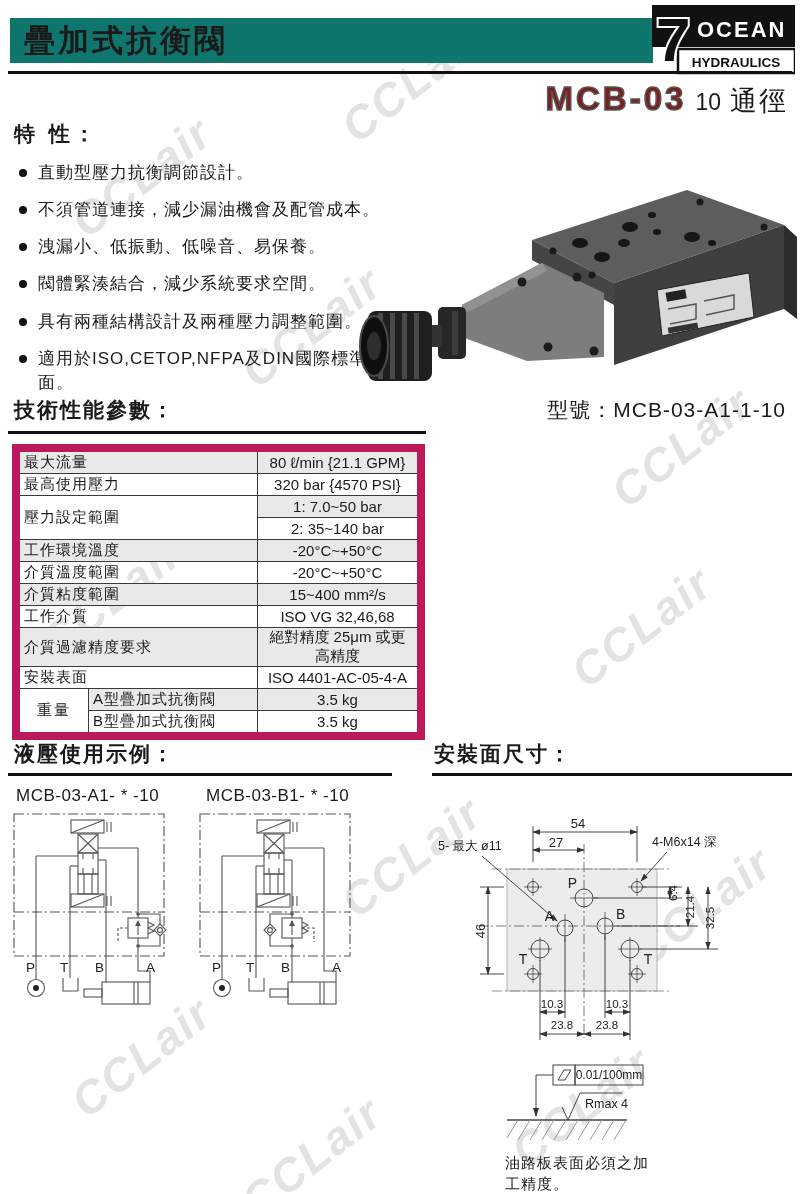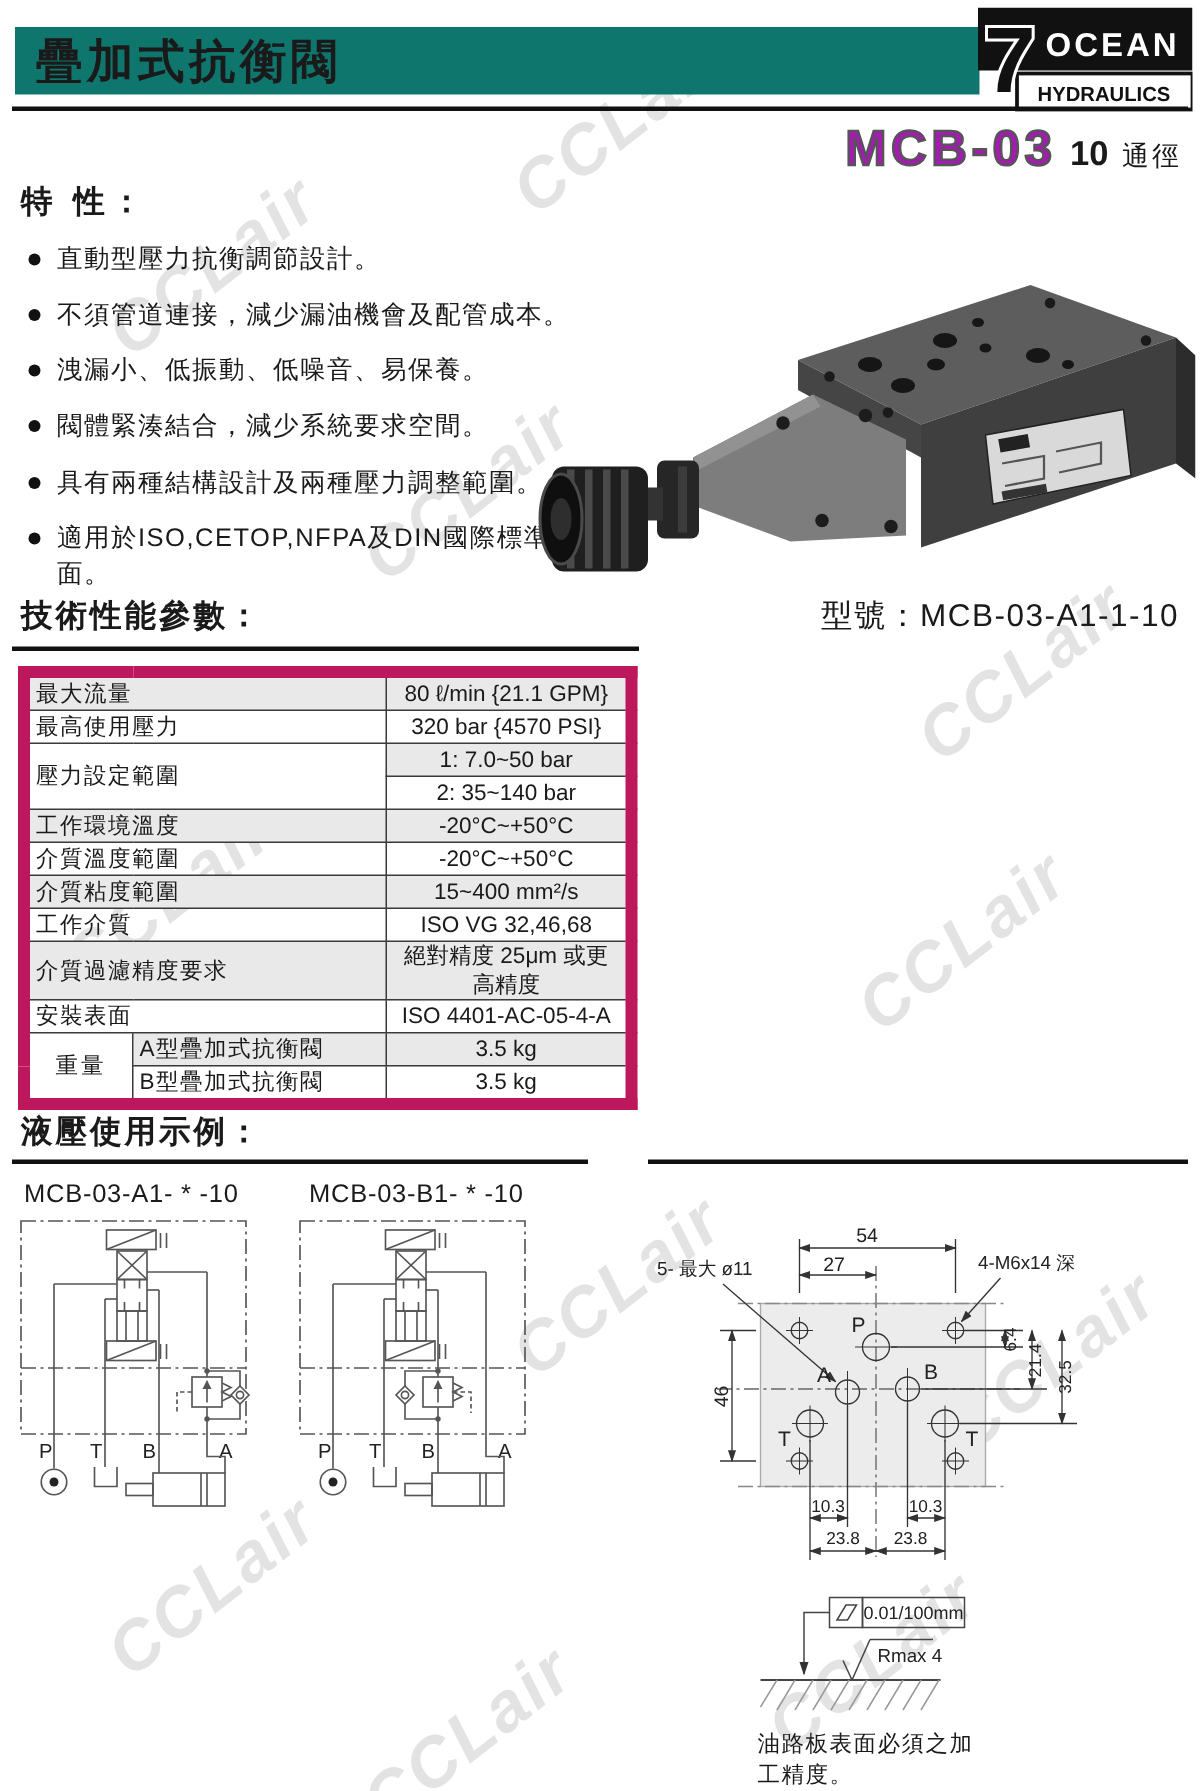--- a/index.html
+++ b/index.html
@@ -7,24 +7,24 @@
         font-family:"Liberation Sans","DejaVu Sans",sans-serif;color:#1a1a1a;margin:0 auto;}
   .wm{position:absolute;font-size:46px;font-weight:bold;font-style:italic;color:#e3e3e3;
       transform:rotate(-38deg);letter-spacing:2px;white-space:nowrap;z-index:0;user-select:none;}
   .content{position:absolute;inset:0;z-index:1;}
   .header-bar{position:absolute;left:10px;top:18px;width:643px;height:45px;background:#0f766e;
               display:flex;align-items:center;}
   .header-title{font-size:31px;font-weight:bold;letter-spacing:3px;padding-left:14px;}
   .header-rule{position:absolute;left:8px;top:71px;width:784px;height:3px;background:#111;}
   .logo-wrap{position:absolute;left:652px;top:5px;}
   .model-line{position:absolute;top:80px;right:12px;display:flex;align-items:baseline;gap:9px;}
-  .outline-text{font-size:33px;font-weight:bold;letter-spacing:3px;color:#a21caf;
+  .outline-text{font-size:33px;font-weight:bold;letter-spacing:3px;color:#7f1d1d;
                 -webkit-text-stroke:1.5px #555;}
-  .model-size{font-size:23px;font-weight:bold;}
-  .model-unit{font-size:18px;letter-spacing:2px;}
+  .model-size{font-size:23px;font-weight:normal;}
+  .model-unit{font-size:27px;letter-spacing:2px;}
   .sec-heading{position:absolute;font-size:21px;font-weight:bold;letter-spacing:2px;}
   .rule{position:absolute;height:3px;background:#111;}
   .features{position:absolute;left:14px;top:120px;width:424px;}
   .features-heading{font-size:21px;font-weight:bold;letter-spacing:4px;}
   .features ul{list-style:none;margin:8px 0 0 0;padding:0;}
   .features li{position:relative;padding-left:24px;margin-top:13px;font-size:17px;
                line-height:1.42;letter-spacing:1px;}
   .features li::before{content:"";position:absolute;left:5px;top:8px;width:8px;height:8px;
                border-radius:50%;background:#111;}
   .valve-photo{position:absolute;left:352px;top:185px;}
@@ -329,20 +329,21 @@
         <polyline points="53,170 53,183 68,183 68,170"></polyline>
         <line x1="96" y1="150" x2="96" y2="174"></line>
         <polyline points="128,150 128,163 140,163 140,174"></polyline>
         <rect x="92" y="174" width="48" height="22"></rect>
         <line x1="124" y1="174" x2="124" y2="196"></line>
           <line x1="128" y1="174" x2="128" y2="196"></line>
         <rect x="74" y="181" width="18" height="8"></rect>
       </svg>
     </div>
 
+    <div class="sec-heading" style="left:434px;top:740px">安裝面尺寸：</div>
     <div class="rule" style="left:432px;top:773px;width:360px"></div>
 
     <div style="position:absolute;left:430px;top:816px">
       <svg width="368" height="250" viewBox="0 0 368 250">
         <defs>
           <marker id="arr" markerWidth="9" markerHeight="8" refX="8" refY="3" orient="auto-start-reverse">
             <path d="M0,0 L9,3 L0,6 z" fill="#333"></path>
           </marker>
         </defs>
         <g stroke="#333" stroke-width="0.9" fill="none">

